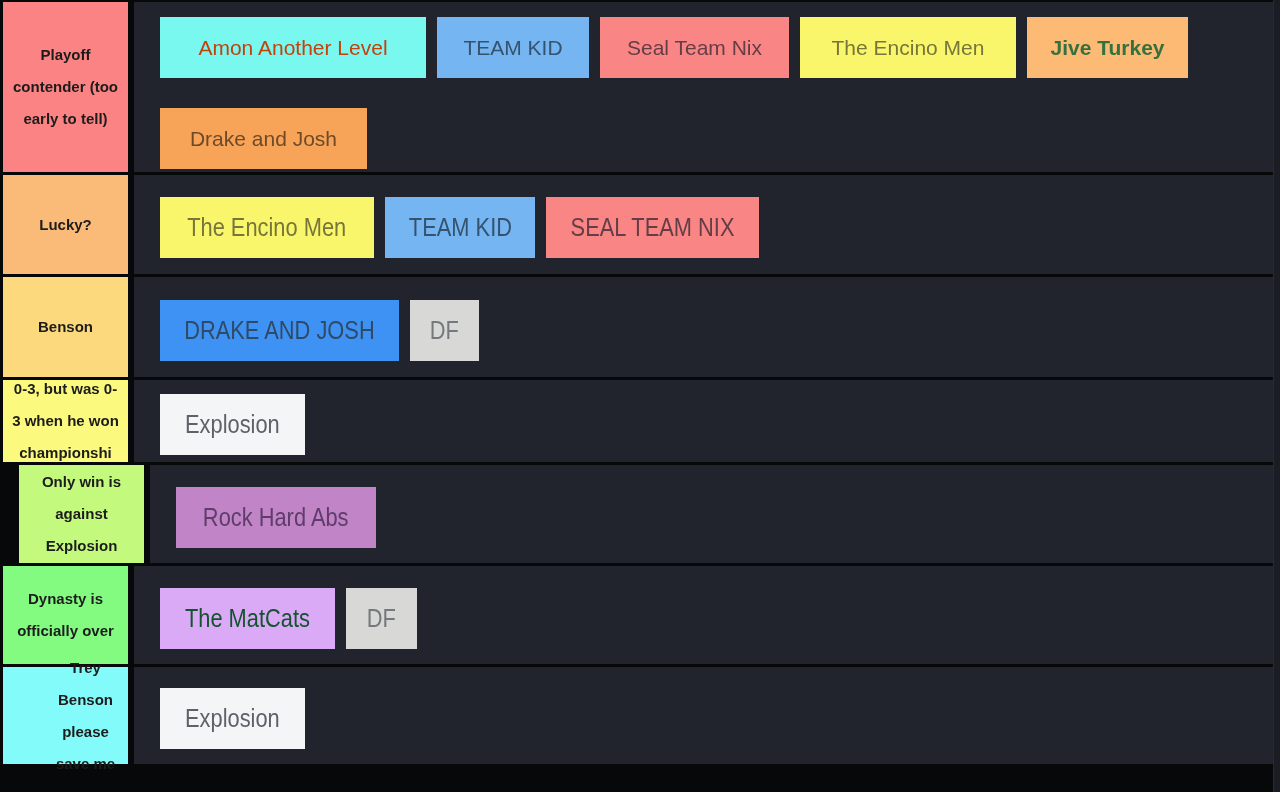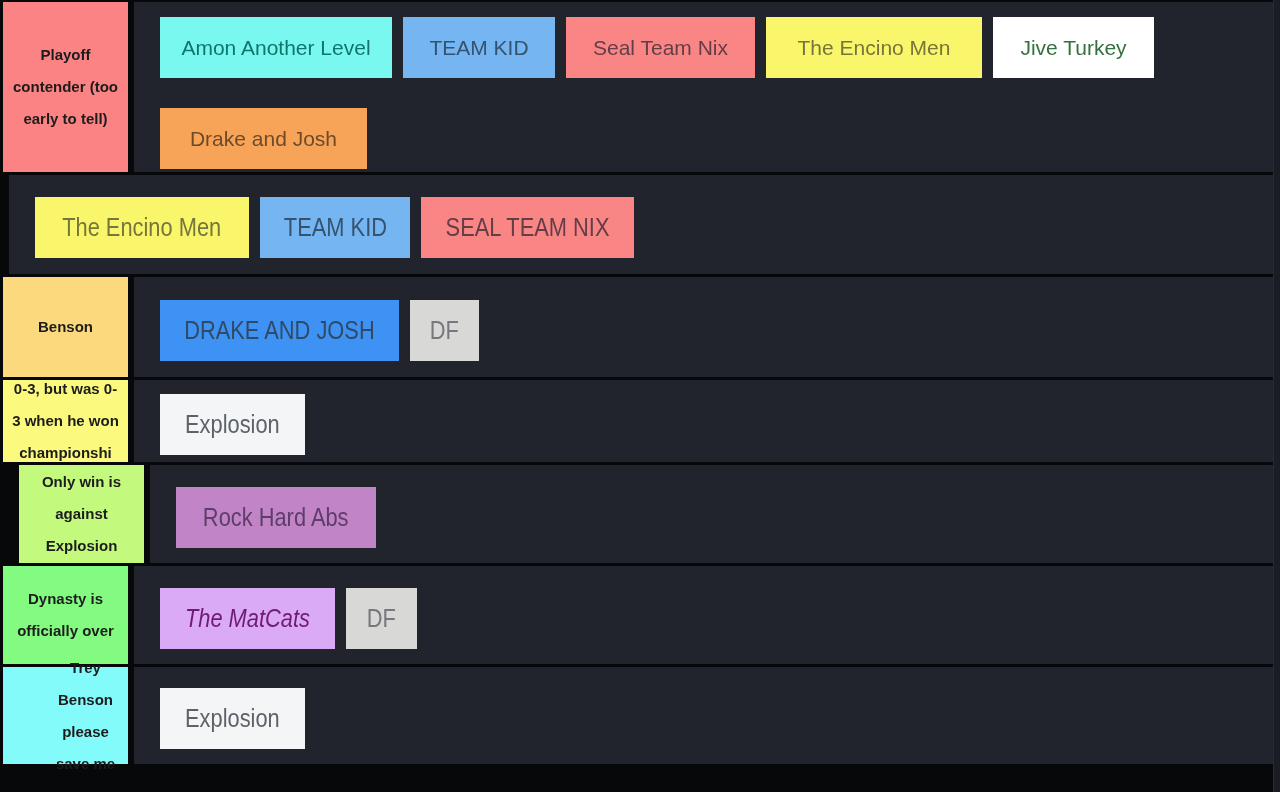--- a/index.html
+++ b/index.html
@@ -57,42 +57,43 @@
   }
 </style>
 </head>
 <body>
 
 <div class="tierlist">
 
   <div class="row" style="height:170px;">
     <div class="tier-label" style="background-color: rgb(251, 131, 131);">Playoff contender (too early to tell)</div>
     <div class="row-content multiline">
-      <div class="tile" style="width: 232px; background-color: rgb(121, 248, 240); color: #0f766e;">
+      <div class="tile" style="width: 266px; background-color: rgb(121, 248, 240); color: #c2410c;">
         <span class="t">Amon Another Level</span>
       </div>
       <div class="tile" style="width: 152px; background-color: rgb(116, 181, 242); color: rgb(53, 83, 110);">
         <span class="t">TEAM KID</span>
       </div>
       <div class="tile" style="width: 189px; background-color: rgb(249, 133, 133); color: rgb(100, 61, 70);">
         <span class="t">Seal Team Nix</span>
       </div>
       <div class="tile" style="width: 216px; background-color: rgb(249, 246, 107); color: rgb(119, 118, 58);">
         <span class="t">The Encino Men</span>
       </div>
-      <div class="tile" style="width: 161px; background-color: #ffffff; color: rgb(52, 113, 63);">
+      <div class="tile" style="width: 161px; background-color: #fdba74; color: rgb(52, 113, 63); font-weight: bold;">
         <span class="t">Jive Turkey</span>
       </div>
       <div class="tile" style="width: 207px; background-color: rgb(247, 164, 88); color: rgb(110, 74, 40);">
         <span class="t">Drake and Josh</span>
       </div>
     </div>
   </div>
 
   <div class="row" style="height:99px;">
+    <div class="tier-label" style="background-color: rgb(251, 187, 120);">Lucky?</div>
     <div class="row-content">
       <div class="tile cond" style="width: 214px; background-color: rgb(249, 246, 107); color: rgb(119, 118, 58);">
         <span class="t">The Encino Men</span>
       </div>
       <div class="tile cond" style="width: 150px; background-color: rgb(116, 181, 242); color: rgb(53, 83, 110);">
         <span class="t">TEAM KID</span>
       </div>
       <div class="tile cond" style="width: 213px; background-color: rgb(249, 133, 133); color: rgb(100, 61, 70);">
         <span class="t">SEAL TEAM NIX</span>
       </div>
@@ -125,21 +126,21 @@
     <div class="row-content">
       <div class="tile cond" style="width: 200px; background-color: rgb(193, 132, 198); color: rgb(94, 61, 107);">
         <span class="t">Rock Hard Abs</span>
       </div>
     </div>
   </div>
 
   <div class="row" style="height:98px;">
     <div class="tier-label" style="background-color: rgb(131, 251, 129);">Dynasty is officially over</div>
     <div class="row-content">
-      <div class="tile cond" style="width: 175px; background-color: rgb(218, 170, 247); color: #701a75; font-style: italic;">
+      <div class="tile cond" style="width: 175px; background-color: rgb(218, 170, 247); color: #14532d;">
         <span class="t">The MatCats</span>
       </div>
       <div class="tile cond" style="width: 71px; background-color: rgb(216, 216, 214); color: rgb(117, 120, 124);">
         <span class="t">DF</span>
       </div>
     </div>
   </div>
 
   <div class="row" style="height:97px;">
     <div class="tier-label" style="background-color: rgb(131, 251, 251); padding-left: 48px;">Trey Benson please save me</div>

